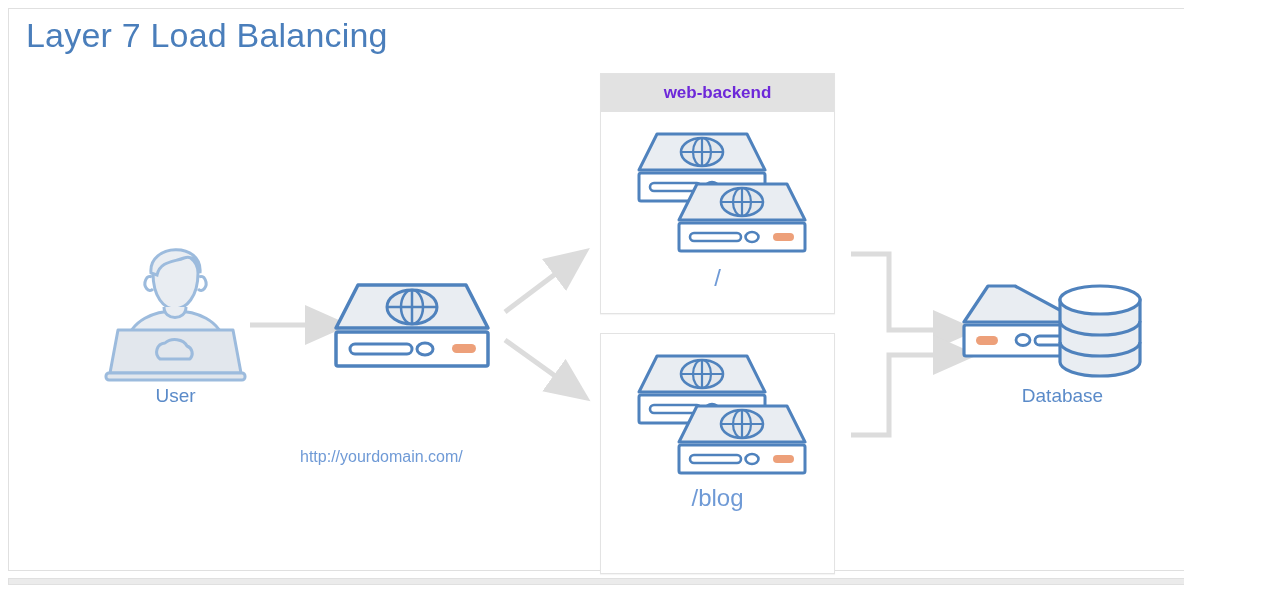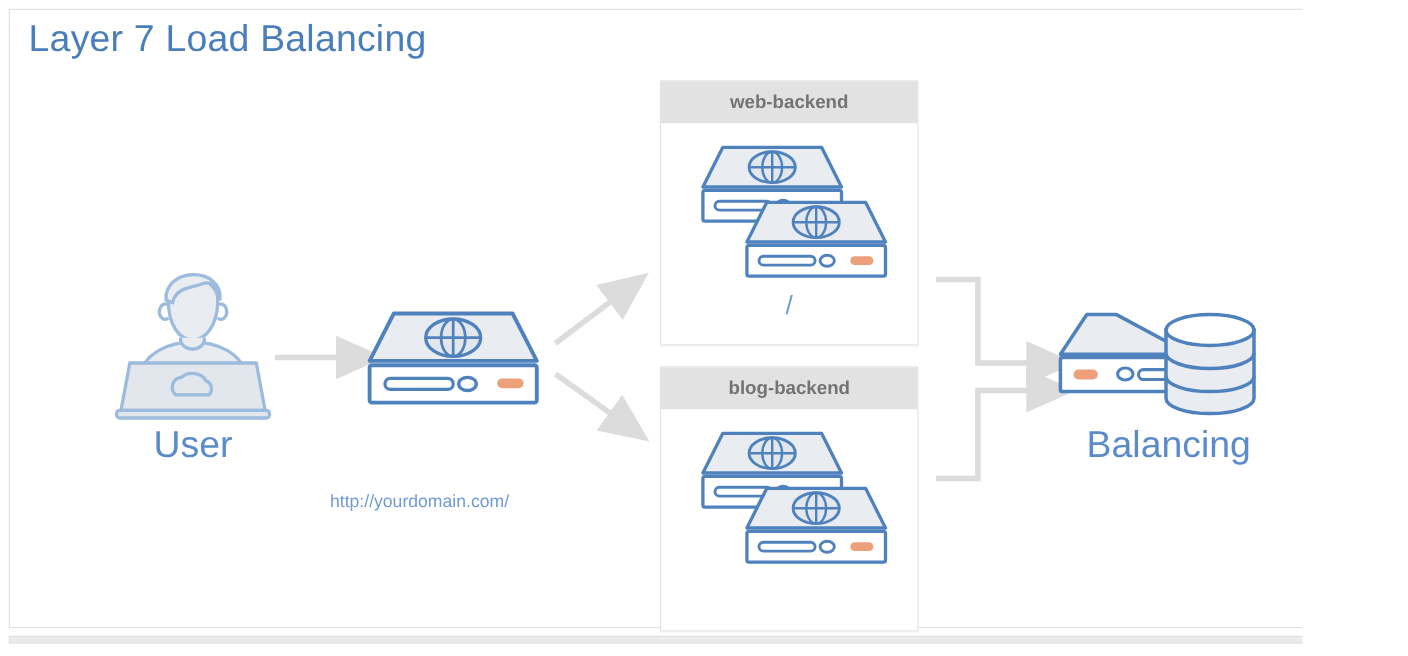--- a/index.html
+++ b/index.html
@@ -45,21 +45,21 @@
     letter-spacing: 0.2px;
     white-space: nowrap;
   }
   
   .abs { position: absolute; }
 
   .node-label {
     position: absolute;
     text-align: center;
     color: #5b8bc9;
-    font-size: 34px;
+    font-size: 19px;
     white-space: nowrap;
   }
   .url-label {
     position: absolute;
     text-align: left;
     color: #6f9ad6;
     font-size: 16px;
     white-space: nowrap;
   }
   
@@ -71,21 +71,21 @@
     box-shadow: 0 1px 1px rgba(0,0,0,0.04);
   }
   .group-head {
     height: 38px;
     background: #e2e2e2;
     display: flex;
     align-items: center;
     justify-content: center;
     font-size: 17px;
     font-weight: bold;
-    color: #737373;
+    color: #6d28d9;
   }
   .group-body {
     position: relative;
     height: calc(100% - 38px);
   }
   .path-label {
     position: absolute;
     left: 0;
     right: 0;
     text-align: center;
@@ -196,21 +196,20 @@
           <rect x="21" y="53" width="51" height="8" rx="4" fill="#ffffff" stroke="#4f82bd" stroke-width="2.6"></rect>
           <ellipse cx="83" cy="57" rx="6.5" ry="5" fill="#ffffff" stroke="#4f82bd" stroke-width="2.6"></ellipse>
           <rect x="104" y="53" width="21" height="8" rx="4" fill="#eda07a"></rect>
         </g>
       </svg>
       <div class="path-label" style="top:152px;">/</div>
     </div>
   </div>
 
   <div class="group-box" style="left:600px; top:333px; width:235px; height:241px;">
-    <div class="group-head">blog-backend</div>
     <div class="group-body">
       <svg class="abs" style="left:28px; top:18px;" width="180" height="125" viewBox="0 0 180 125">
         <g>
           <path d="M28,4 L118,4 L136,40 L10,40 Z" fill="#e9edf2" stroke="#4f82bd" stroke-width="3" stroke-linejoin="round"></path>
           <ellipse cx="73" cy="22" rx="21" ry="14" fill="#e2e7ed" stroke="#4f82bd" stroke-width="2.6"></ellipse>
           <ellipse cx="73" cy="22" rx="9" ry="14" fill="none" stroke="#4f82bd" stroke-width="2.2"></ellipse>
           <line x1="73" y1="8" x2="73" y2="36" stroke="#4f82bd" stroke-width="2.2"></line>
           <line x1="53" y1="22" x2="93" y2="22" stroke="#4f82bd" stroke-width="2.2"></line>
           <rect x="10" y="43" width="126" height="28" rx="2" fill="#ffffff" stroke="#4f82bd" stroke-width="3"></rect>
           <rect x="21" y="53" width="51" height="8" rx="4" fill="#ffffff" stroke="#4f82bd" stroke-width="2.6"></rect>
@@ -222,33 +221,34 @@
           <ellipse cx="73" cy="22" rx="21" ry="14" fill="#e2e7ed" stroke="#4f82bd" stroke-width="2.6"></ellipse>
           <ellipse cx="73" cy="22" rx="9" ry="14" fill="none" stroke="#4f82bd" stroke-width="2.2"></ellipse>
           <line x1="73" y1="8" x2="73" y2="36" stroke="#4f82bd" stroke-width="2.2"></line>
           <line x1="53" y1="22" x2="93" y2="22" stroke="#4f82bd" stroke-width="2.2"></line>
           <rect x="10" y="43" width="126" height="28" rx="2" fill="#ffffff" stroke="#4f82bd" stroke-width="3"></rect>
           <rect x="21" y="53" width="51" height="8" rx="4" fill="#ffffff" stroke="#4f82bd" stroke-width="2.6"></rect>
           <ellipse cx="83" cy="57" rx="6.5" ry="5" fill="#ffffff" stroke="#4f82bd" stroke-width="2.6"></ellipse>
           <rect x="104" y="53" width="21" height="8" rx="4" fill="#eda07a"></rect>
         </g>
       </svg>
+      <div class="path-label" style="top:150px;">/blog</div>
     </div>
   </div>
 
   <svg class="abs" style="left:960px; top:278px;" width="205" height="110" viewBox="0 0 205 110">
 
     <path d="M55,8 L28,8 L4,44 L122,44 Z" fill="#e9edf2" stroke="#4f82bd" stroke-width="3.2" stroke-linejoin="round"></path>
     <rect x="4" y="47" width="118" height="31" rx="2" fill="#ffffff" stroke="#4f82bd" stroke-width="3.2"></rect>
     <rect x="16" y="58" width="22" height="9" rx="4.5" fill="#eda07a"></rect>
     <ellipse cx="63" cy="62" rx="7" ry="5.5" fill="#ffffff" stroke="#4f82bd" stroke-width="2.8"></ellipse>
     <rect x="75" y="58" width="40" height="9" rx="4.5" fill="#ffffff" stroke="#4f82bd" stroke-width="2.8"></rect>
 
     <g>
       <path d="M100,22 L100,84 a40,14 0 0,0 80,0 L180,22 Z" fill="#e9edf2" stroke="#4f82bd" stroke-width="3.2"></path>
       <ellipse cx="140" cy="22" rx="40" ry="14" fill="#ffffff" stroke="#4f82bd" stroke-width="3.2"></ellipse>
       <path d="M100,43 a40,14 0 0,0 80,0" fill="none" stroke="#4f82bd" stroke-width="3.2"></path>
       <path d="M100,64 a40,14 0 0,0 80,0" fill="none" stroke="#4f82bd" stroke-width="3.2"></path>
     </g>
   </svg>
-  <div class="node-label" style="left:950px; top:385px; width:225px;">Balancing</div>
+  <div class="node-label" style="left:950px; top:385px; width:225px;">Database</div>
 
 </div>
 
 </body></html>

